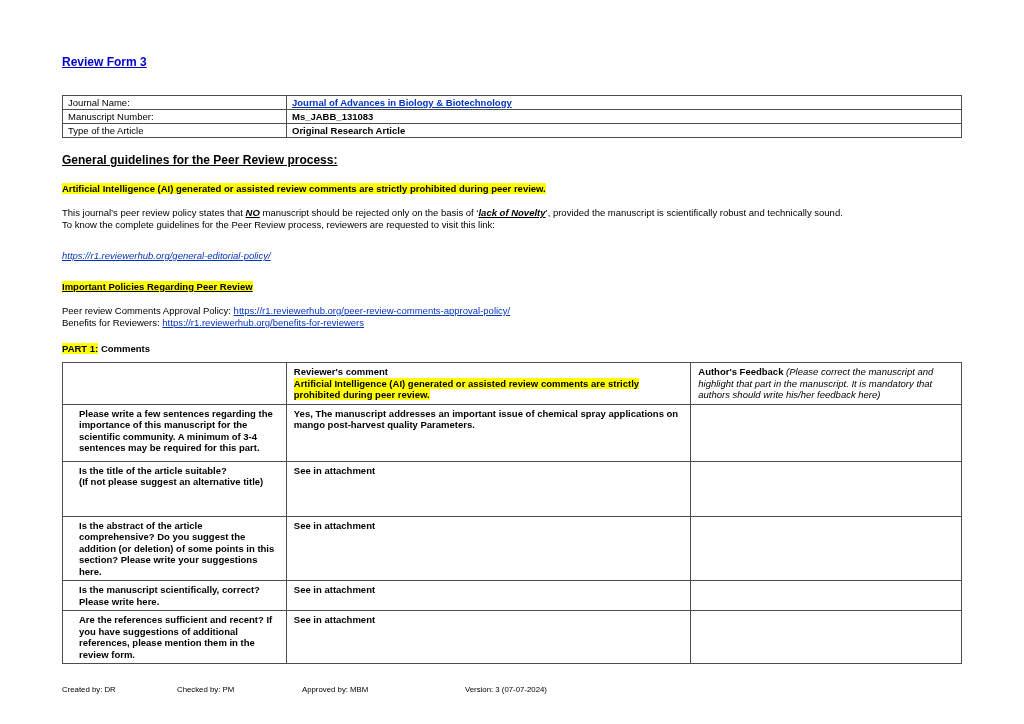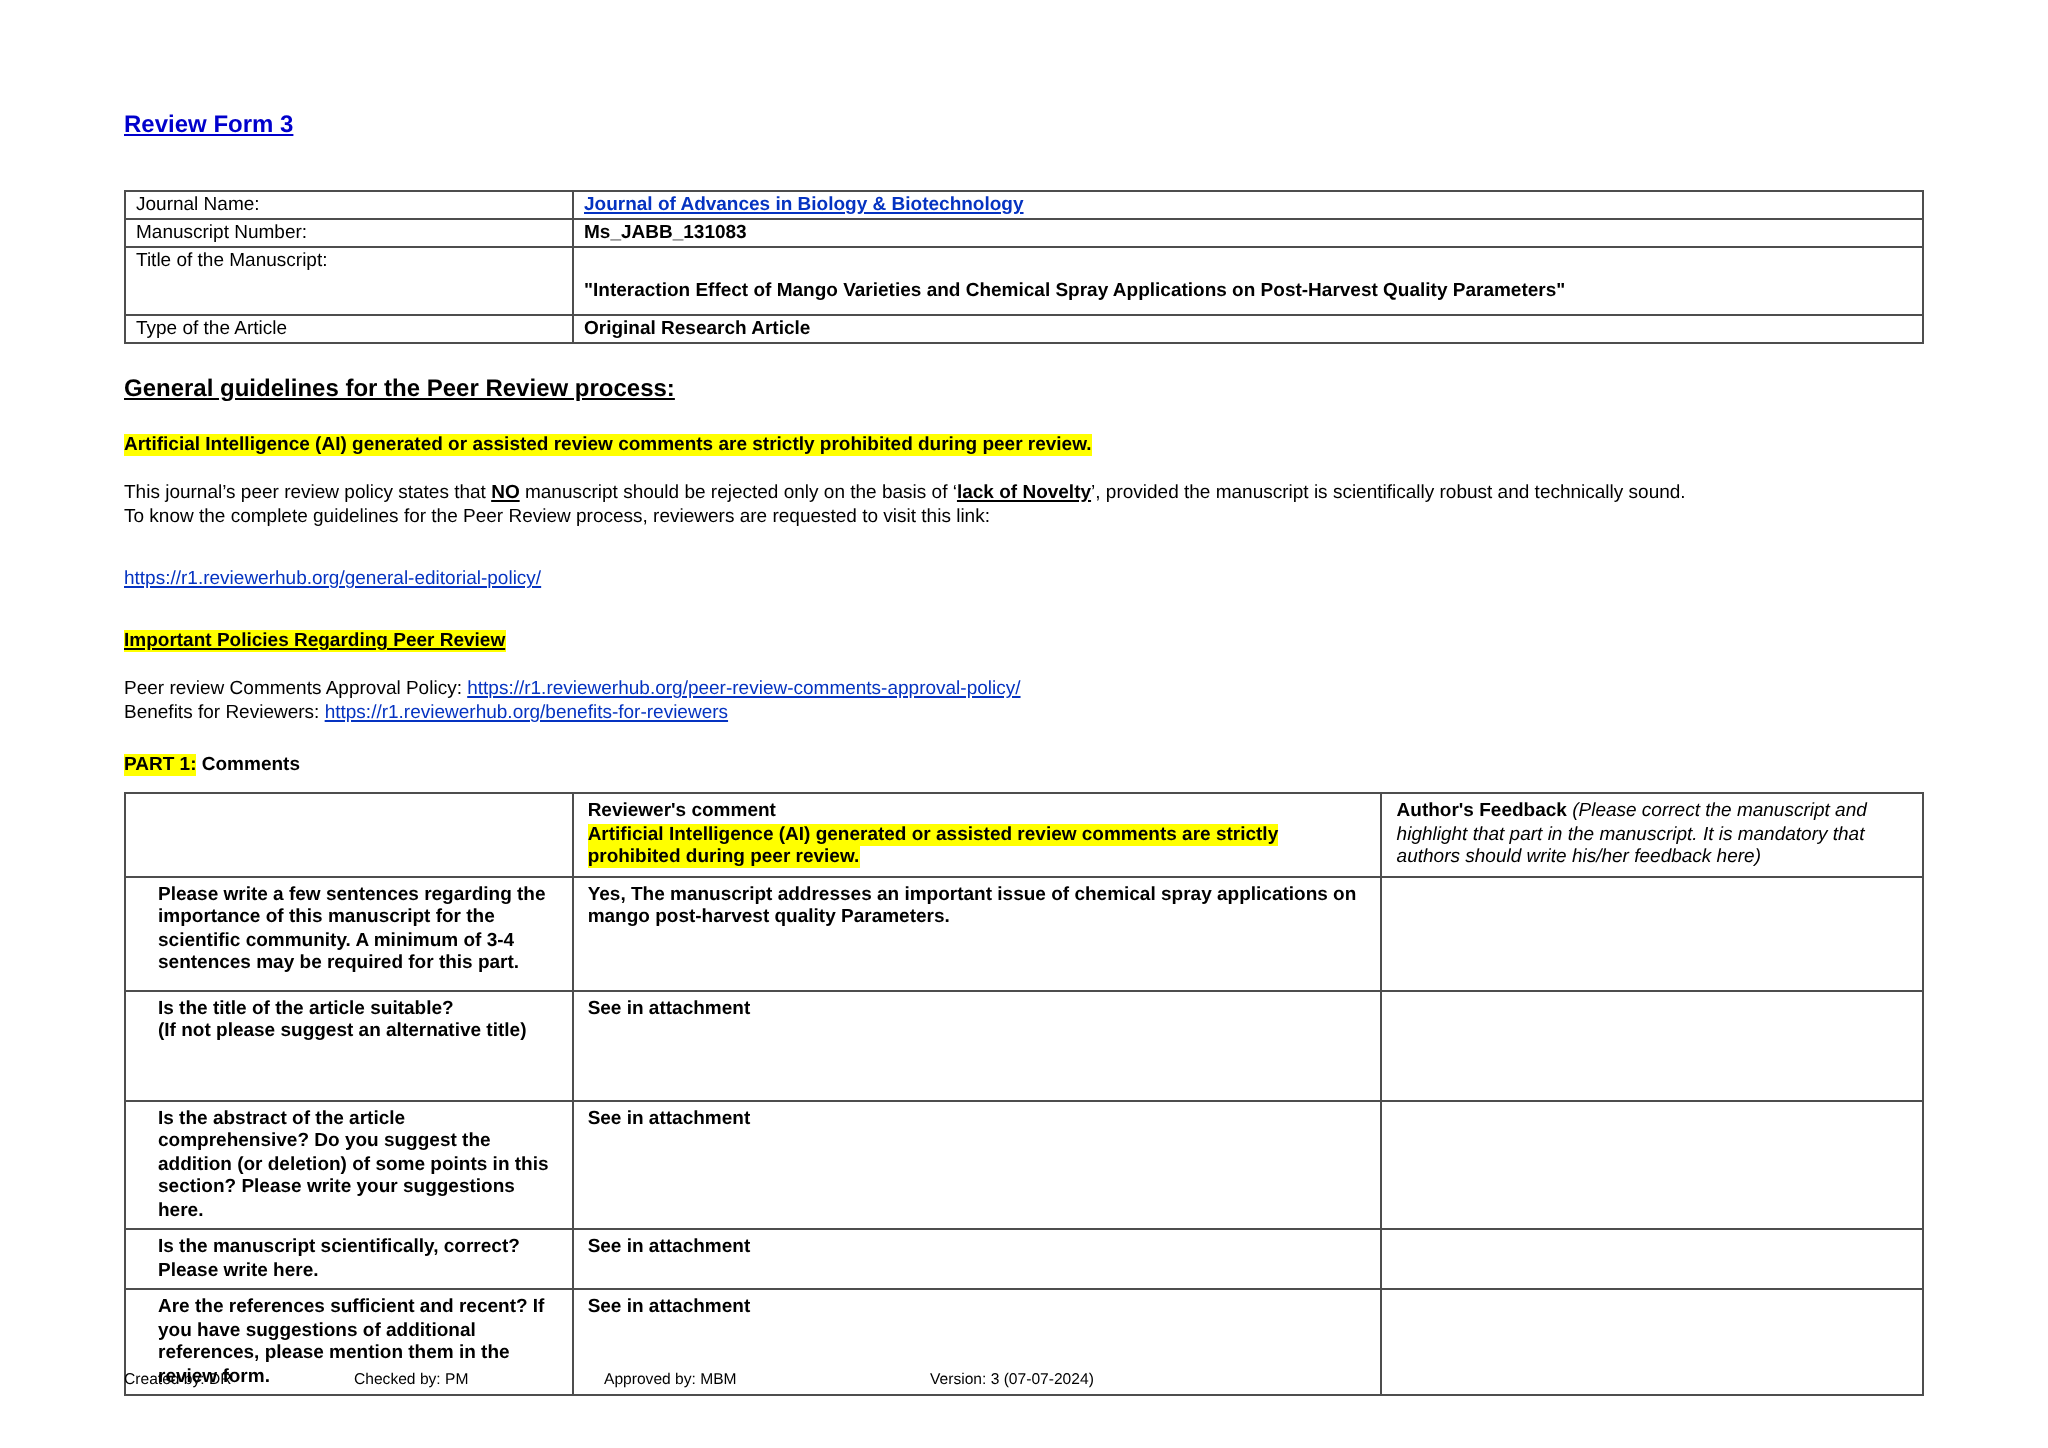--- a/index.html
+++ b/index.html
@@ -51,21 +51,21 @@
   }
   .hl { background: #ffff00; }
   .ai-warning {
     display: inline;
     font-size: 9.5px;
     font-weight: bold;
     margin-bottom: 0;
   }
   .block { margin-bottom: 11px; }
   .body-text { font-size: 9.5px; line-height: 12px; }
-  .ul { text-decoration: underline; }
+  .ul { text-decoration: underline; font-style: italic; }
   .b { font-weight: bold; }
   .link {
     color: #0533c1;
     text-decoration: underline;
     font-size: 9.5px;
     cursor: pointer;
   }
   .important-heading {
     font-size: 9.5px;
     font-weight: bold;
@@ -113,43 +113,39 @@
   <table class="meta-table">
     <tbody>
         <tr>
       <td class="meta-label-col">Journal Name:</td>
       <td><span class="journal-link">Journal of Advances in Biology &amp; Biotechnology</span></td>
     </tr>
     <tr>
       <td>Manuscript Number:</td>
       <td class="bold">Ms_JABB_131083</td>
     </tr>
-    <tr class="title-row">
-      <td>Title of the Manuscript:</td>
-      <td class="bold title-value">"Interaction Effect of Mango Varieties and Chemical Spray Applications on Post-Harvest Quality Parameters"</td>
-    </tr>
     <tr>
       <td>Type of the Article</td>
       <td class="bold">Original Research Article</td>
     </tr>
   </tbody>
     </table>
 
   <div class="g-heading">General guidelines for the Peer Review process:</div>
 
   <div class="block">
     <span class="ai-warning hl">Artificial Intelligence (AI) generated or assisted review comments are strictly prohibited during peer review.</span>
   </div>
 
   <div class="block body-text">
     <span>This journal’s peer review policy states that </span><span class="b ul">NO</span><span> manuscript should be rejected only on the basis of ‘</span><span class="b ul">lack of Novelty</span><span>’, provided the manuscript is scientifically robust and technically sound.</span><br>
     <span>To know the complete guidelines for the Peer Review process, reviewers are requested to visit this link:</span>
   </div>
 
-  <div class="block" style="margin-bottom:4px; margin-top:14px;">
+  <div class="block" style="margin-bottom:4px; margin-top:14px;font-style:italic;">
     <span class="link">https://r1.reviewerhub.org/general-editorial-policy/</span>
   </div>
 
   <div class="block" style="margin-top:13px;">
     <span class="important-heading hl">Important Policies Regarding Peer Review</span>
   </div>
 
   <div class="body-text">
     <span>Peer review Comments Approval Policy: </span><span class="link">https://r1.reviewerhub.org/peer-review-comments-approval-policy/</span>
   </div>

